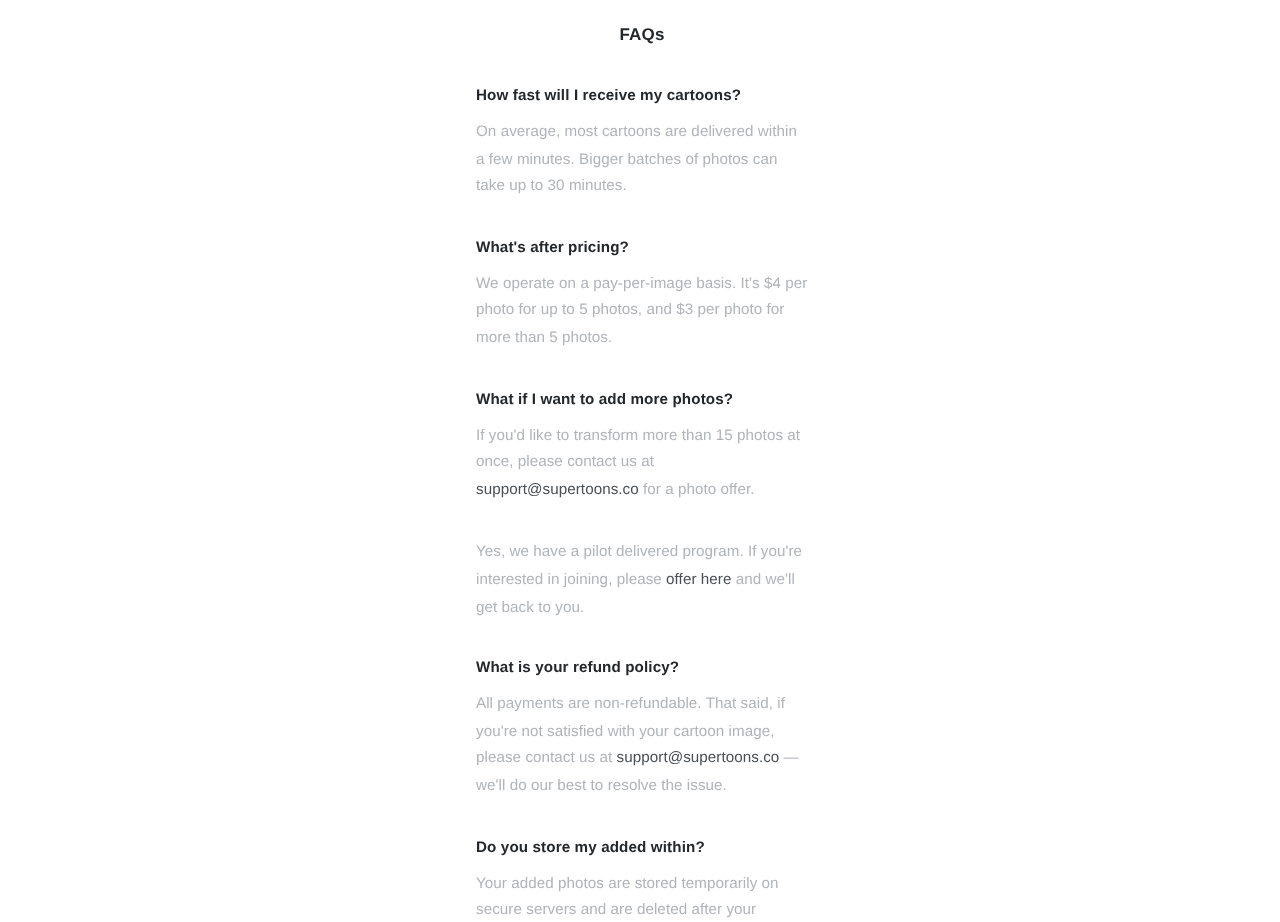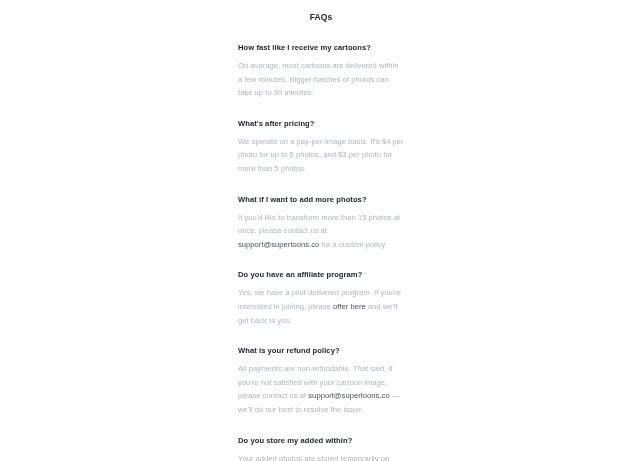--- a/index.html
+++ b/index.html
@@ -76,33 +76,32 @@
 </head>
 <body>
 
 <div class="page">
   <div class="faq-wrap">
 
     <h1 class="faq-title">FAQs</h1>
 
     <ul class="faq-list">
         <li class="faq-item">
-          <div class="faq-q">How fast like I receive my cartoons?</div>
+          <div class="faq-q">How fast will I receive my cartoons?</div>
           <div class="faq-a"><span>On average, most cartoons are delivered within a few minutes. Bigger batches of photos can take up to 30 minutes.</span></div>
         </li>
         <li class="faq-item">
           <div class="faq-q">What's after pricing?</div>
           <div class="faq-a"><span>We operate on a pay-per-image basis. It's $4 per photo for up to 5 photos, and $3 per photo for more than 5 photos.</span></div>
         </li>
         <li class="faq-item">
           <div class="faq-q">What if I want to add more photos?</div>
-          <div class="faq-a"><span>If you'd like to transform more than 15 photos at once, please contact us at </span><a class="inline-link" href="#">support@supertoons.co</a><span> for a custom policy.</span></div>
+          <div class="faq-a"><span>If you'd like to transform more than 15 photos at once, please contact us at </span><a class="inline-link" href="#">support@supertoons.co</a><span> for a photo offer.</span></div>
         </li>
         <li class="faq-item">
-          <div class="faq-q">Do you have an affiliate program?</div>
           <div class="faq-a"><span>Yes, we have a pilot delivered program. If you're interested in joining, please </span><a class="inline-link" href="#">offer here</a><span> and we'll get back to you.</span></div>
         </li>
         <li class="faq-item">
           <div class="faq-q">What is your refund policy?</div>
           <div class="faq-a"><span>All payments are non-refundable. That said, if you're not satisfied with your cartoon image, please contact us at </span><a class="inline-link" href="#">support@supertoons.co</a><span> — we'll do our best to resolve the issue.</span></div>
         </li>
         <li class="faq-item">
           <div class="faq-q">Do you store my added within?</div>
           <div class="faq-a"><span>Your added photos are stored temporarily on secure servers and are deleted after your cartoon image is delivered.</span></div>
         </li>

